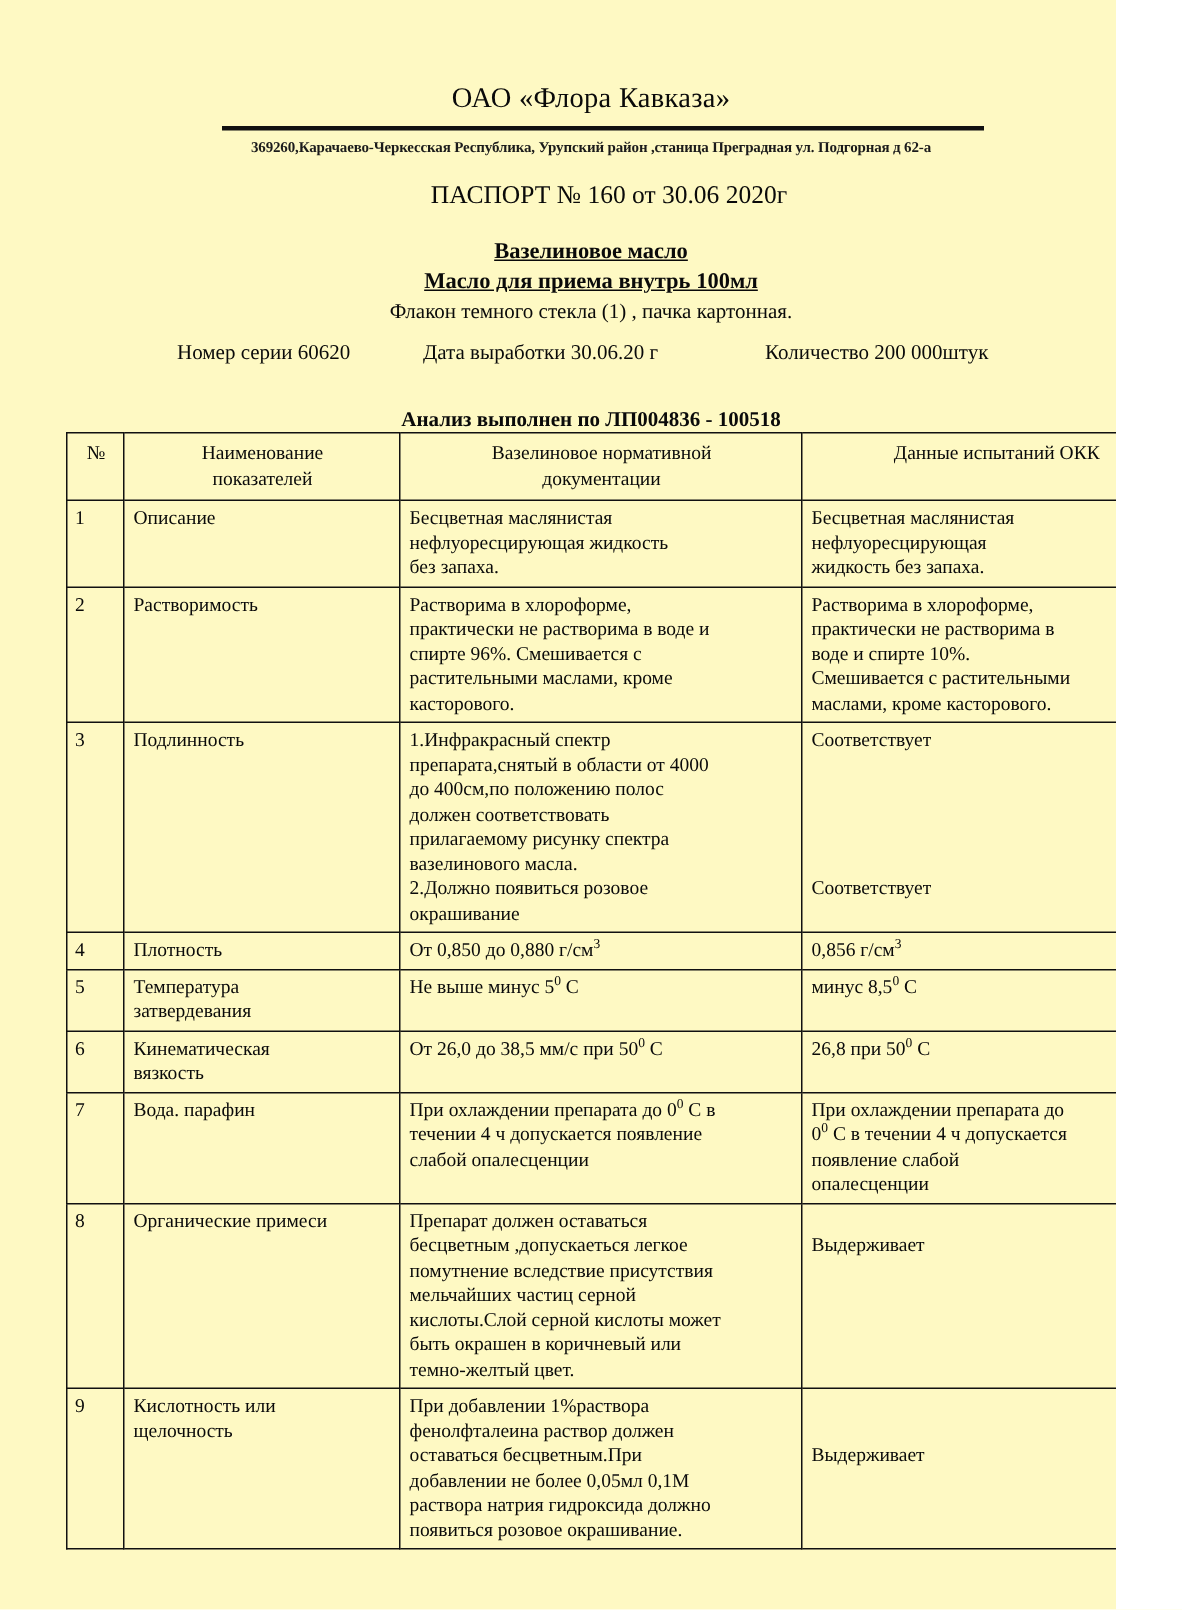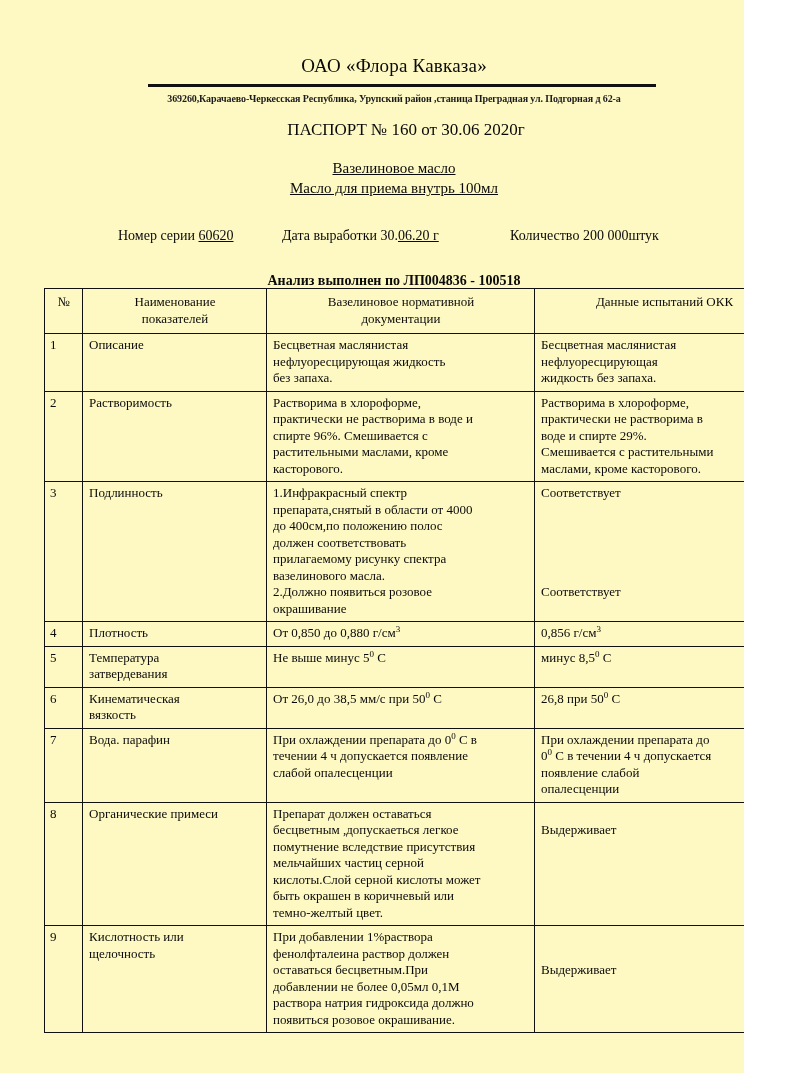--- a/index.html
+++ b/index.html
@@ -59,21 +59,21 @@
   .product-block {
     position: absolute;
     top: 158px;
     left: 0;
     width: 788px;
     text-align: center;
   }
   .product-name,
   .product-form {
     font-size: 15px;
-    font-weight: 400;
+    font-weight: 700;
     text-decoration: underline;
     line-height: 20px;
   }
   .product-pack {
     font-size: 14px;
     line-height: 22px;
   }
 
   
   .meta-row {
@@ -81,21 +81,21 @@
     top: 228px;
     left: 0;
     width: 788px;
     height: 20px;
     font-size: 14px;
   }
   .meta-item { position: absolute; white-space: nowrap; }
   .meta-series { left: 118px; }
   .meta-date   { left: 282px; }
   .meta-qty    { left: 510px; }
-  .ul { text-decoration: underline; }
+  .ul { }
 
   .analysis-line {
     position: absolute;
     top: 262px;
     left: 0;
     width: 788px;
     text-align: center;
     font-size: 14px;
     font-weight: 700;
     margin-top: 11px;
@@ -141,20 +141,21 @@
 <div class="page">
 
   <div class="company-title">ОАО «Флора Кавказа»</div>
   <div class="header-rule"></div>
   <div class="address">369260,Карачаево-Черкесская Республика, Урупский район ,станица Преградная ул. Подгорная д 62-а</div>
   <div class="passport-line">ПАСПОРТ №  160 от 30.06 2020г</div>
 
   <div class="product-block">
     <div class="product-name">Вазелиновое масло</div>
     <div class="product-form">Масло для приема внутрь 100мл</div>
+    <div class="product-pack">Флакон темного стекла (1) , пачка картонная.</div>
   </div>
 
   <div class="meta-row">
     <div class="meta-item meta-series">
       <span>Номер серии</span>
       <span class="ul">60620</span>
     </div>
     <div class="meta-item meta-date">
       <span>Дата выработки</span>
       <span>30.</span><span class="ul">06.20 г</span>
@@ -209,21 +210,21 @@
           <td class="col-req">
             <span class="cell-line"> Растворима в хлороформе,</span>
             <span class="cell-line">практически не растворима в воде и</span>
             <span class="cell-line">спирте 96%. Смешивается с</span>
             <span class="cell-line">растительными маслами, кроме</span>
             <span class="cell-line">касторового.</span>
           </td>
           <td class="col-data">
             <span class="cell-line"> Растворима в хлороформе,</span>
             <span class="cell-line">практически не растворима в</span>
-            <span class="cell-line">воде и спирте 29%.</span>
+            <span class="cell-line">воде и спирте 10%.</span>
             <span class="cell-line">Смешивается с растительными</span>
             <span class="cell-line">маслами, кроме касторового.</span>
           </td>
         </tr>
         <tr>
           <td class="col-num">3</td>
           <td class="col-name">
             <span class="cell-line">Подлинность</span>
           </td>
           <td class="col-req">

